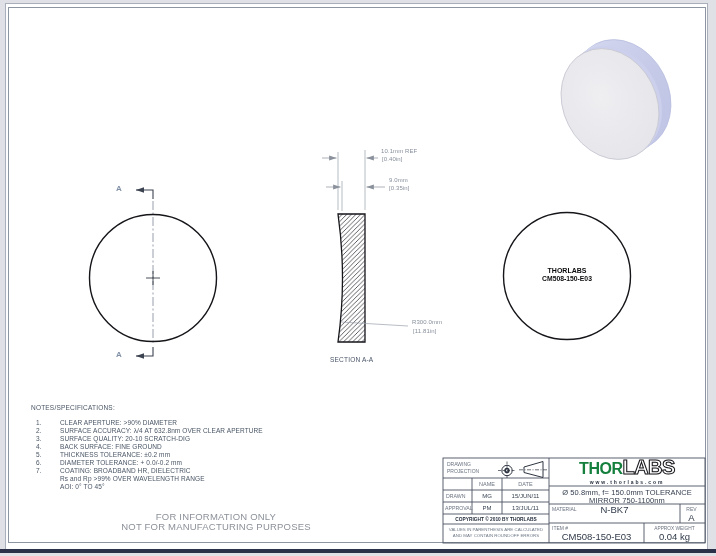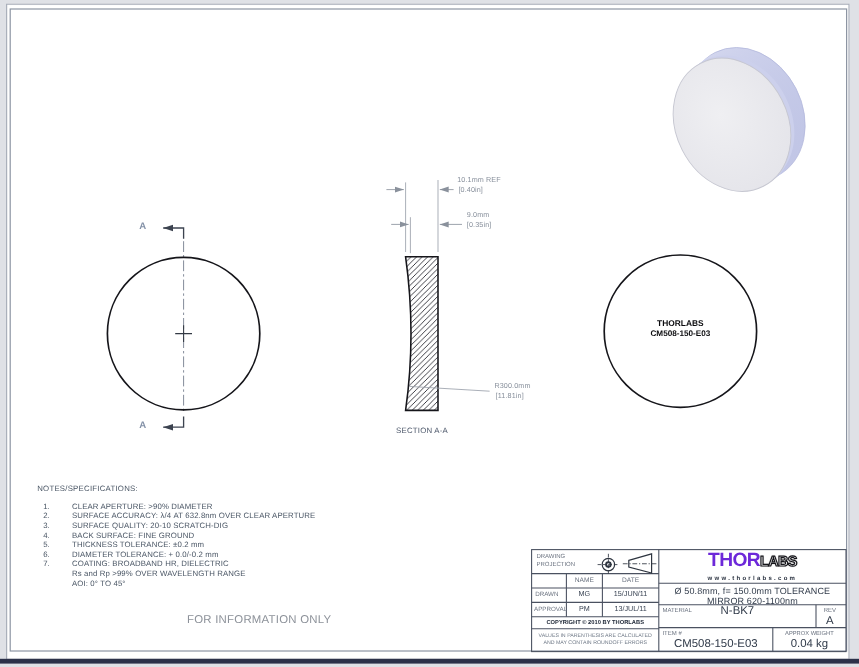--- a/index.html
+++ b/index.html
@@ -28,22 +28,22 @@
   .note-text{font-size:6.5px;color:#495564;letter-spacing:.1px;}
   .engrave{font-weight:bold;color:#0b0b0e;text-align:center;}
   .amark{font-size:8px;font-weight:bold;color:#8391a7;}
   .seclabel{font-size:6.5px;color:#4a5568;letter-spacing:.2px;}
   .wm{font-size:9.5px;color:#8c9199;text-align:center;letter-spacing:.2px;}
   .tb-label{font-size:5px;color:#6b7380;}
   .tb-val{font-size:6px;color:#3a4454;text-align:center;}
   .tb-big{font-size:9.5px;color:#303a49;text-align:center;}
   .tb-desc{font-size:7.5px;color:#333d4c;text-align:center;letter-spacing:.1px;}
   .center{text-align:center;}
-  .logo-thor{font-size:16px;font-weight:900;color:#6d28d9;letter-spacing:-.5px;}
-  .logo-labs{font-size:12px;font-weight:900;color:#ffffff;-webkit-text-stroke:1px #15151a;text-shadow:0 0 1px #15151a;letter-spacing:-.5px;}
+  .logo-thor{font-size:16px;font-weight:900;color:#15803d;letter-spacing:-.5px;}
+  .logo-labs{font-size:20px;font-weight:900;color:#ffffff;-webkit-text-stroke:1px #15151a;text-shadow:0 0 1px #15151a;letter-spacing:-.5px;}
   .logo-url{font-size:5px;color:#2a3240;letter-spacing:1.9px;font-weight:bold;}
   .copyright{font-size:4.8px;font-weight:bold;color:#222b3a;text-align:center;}
   .disclaimer{font-size:4.4px;color:#6f7987;text-align:center;}
 </style>
 </head>
 <body>
 
 <div id="screen">
 
   <div class="page"></div>
@@ -160,20 +160,21 @@
   <div class="t note-num" style="left:36px;top:451px;">5.</div>
   <div class="t note-text" style="left:60px;top:451px;">THICKNESS TOLERANCE: ±0.2 mm</div>
   <div class="t note-num" style="left:36px;top:459px;">6.</div>
   <div class="t note-text" style="left:60px;top:459px;">DIAMETER TOLERANCE: + 0.0/-0.2 mm</div>
   <div class="t note-num" style="left:36px;top:467px;">7.</div>
   <div class="t note-text" style="left:60px;top:467px;">COATING: BROADBAND HR, DIELECTRIC</div>
   <div class="t note-text" style="left:60px;top:475px;">Rs and Rp &gt;99% OVER WAVELENGTH RANGE</div>
   <div class="t note-text" style="left:60px;top:483px;">AOI: 0° TO 45°</div>
 
   <div class="t wm" style="left:116px;top:511px;width:200px;">FOR INFORMATION ONLY</div>
+  <div class="t wm" style="left:116px;top:521px;width:200px;">NOT FOR MANUFACTURING PURPOSES</div>
 
   <div class="t tb-label" style="left:447px;top:461px;width:46px;white-space:normal;line-height:7px;">DRAWING PROJECTION</div>
 
   <div class="t tb-label" style="left:472px;top:481px;width:30px;text-align:center;font-size:5.5px;">NAME</div>
   <div class="t tb-label" style="left:502px;top:481px;width:47px;text-align:center;font-size:5.5px;">DATE</div>
 
   <div class="t tb-label" style="left:446px;top:493px;font-size:5.2px;">DRAWN</div>
   <div class="t tb-val" style="left:472px;top:492.5px;width:30px;">MG</div>
   <div class="t tb-val" style="left:502px;top:492.5px;width:47px;">15/JUN/11</div>
 
@@ -182,21 +183,21 @@
   <div class="t tb-val" style="left:502px;top:504.5px;width:47px;">13/JUL/11</div>
 
   <div class="t copyright" style="left:443px;top:516.5px;width:106px;">COPYRIGHT © 2010 BY THORLABS</div>
   <div class="t disclaimer" style="left:443px;top:527px;width:106px;">VALUES IN PARENTHESIS ARE CALCULATED</div>
   <div class="t disclaimer" style="left:443px;top:533px;width:106px;">AND MAY CONTAIN ROUNDOFF ERRORS</div>
 
   <div class="t center" style="left:549px;top:459px;width:156px;line-height:17px;"><span class="logo-thor">THOR</span><span class="logo-labs">LABS</span></div>
   <div class="t logo-url center" style="left:549px;top:479px;width:156px;text-align:center;">www.thorlabs.com</div>
 
   <div class="t tb-desc" style="left:549px;top:487.5px;width:156px;">Ø 50.8mm, f= 150.0mm TOLERANCE</div>
-  <div class="t tb-desc" style="left:549px;top:495.5px;width:156px;">MIRROR 620-1100nm</div>
+  <div class="t tb-desc" style="left:549px;top:495.5px;width:156px;">MIRROR 750-1100nm</div>
 
   <div class="t tb-label" style="left:552px;top:506px;">MATERIAL</div>
   <div class="t tb-big" style="left:549px;top:504px;width:131px;">N-BK7</div>
   <div class="t tb-label" style="left:680px;top:506px;width:23px;text-align:center;">REV</div>
   <div class="t tb-big" style="left:680px;top:511.5px;width:23px;">A</div>
 
   <div class="t tb-label" style="left:552px;top:525px;">ITEM #</div>
   <div class="t tb-big" style="left:549px;top:531px;width:95px;">CM508-150-E03</div>
   <div class="t tb-label" style="left:644px;top:525.5px;width:61px;text-align:center;font-size:4.8px;">APPROX WEIGHT</div>
   <div class="t tb-big" style="left:644px;top:531px;width:61px;">0.04 kg</div>

